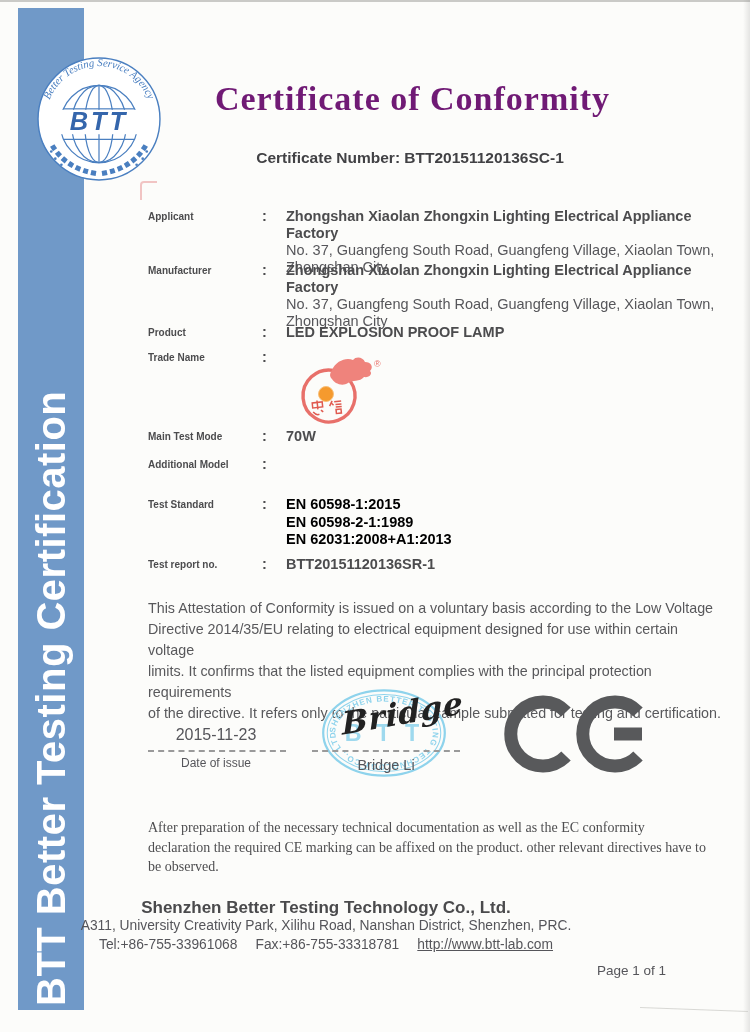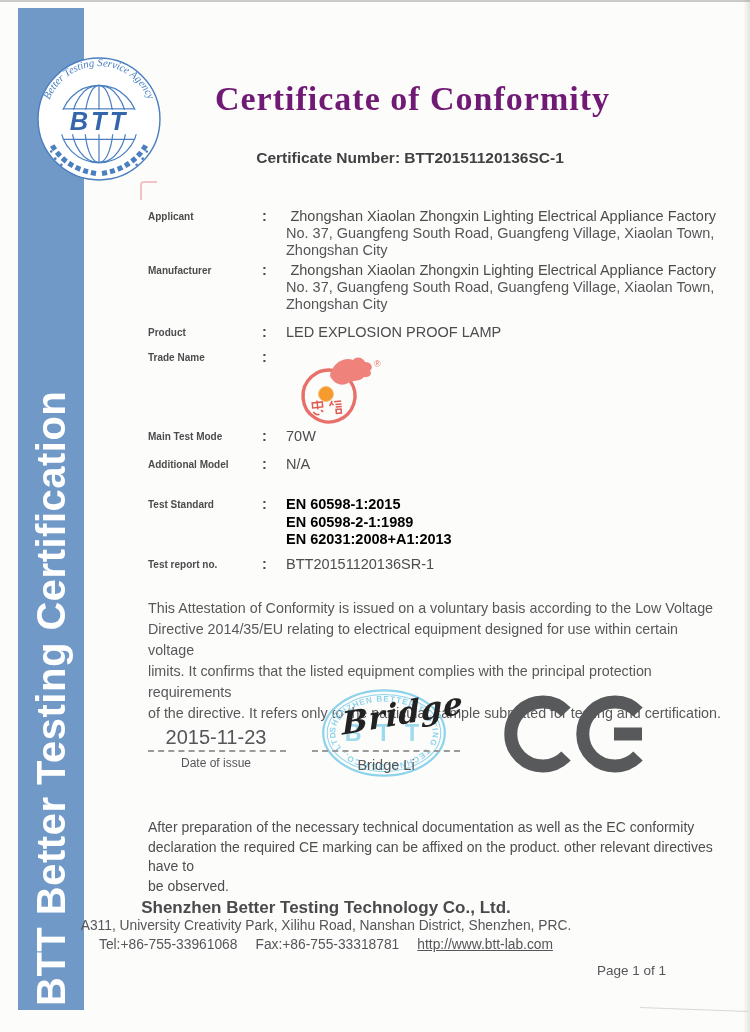--- a/index.html
+++ b/index.html
@@ -28,31 +28,31 @@
   .title{position:absolute;left:160px;top:80px;width:505px;text-align:center;
     font-family:"Liberation Serif", serif;font-weight:bold;font-size:34px;color:#701a75;letter-spacing:1px;}
   .cert-number{position:absolute;left:150px;top:149px;width:520px;text-align:center;
     font-weight:bold;font-size:15.5px;color:#414144;}
 
   
   .row{position:absolute;left:148px;width:568px;display:flex;align-items:flex-start;}
   .row .lbl{flex:0 0 114px;font-weight:bold;font-size:10px;line-height:17px;color:#4c4c4e;}
   .row .colon{flex:0 0 24px;font-weight:bold;font-size:14.5px;line-height:17px;color:#4c4c4e;}
   .row .val{flex:1;font-size:14.5px;line-height:17px;color:#56565a;}
-  .row .val .strong{font-weight:normal;color:#4c4c4e;text-align:right;}
+  .row .val .strong{font-weight:bold;color:#4c4c4e;}
   .std-line{font-weight:bold;color:#000000;line-height:17.5px;}
 
   
   .attestation{position:absolute;left:148px;top:598px;width:578px;
     font-size:14.3px;line-height:21px;color:#58585b;}
   .footnote{position:absolute;left:148px;top:818px;width:585px;
-    font-size:14px;line-height:19.5px;color:#4e4e50;}
-
-  
-  .sig-date{position:absolute;left:150px;top:726px;width:132px;text-align:center;font-size:20px;color:#55555a;}
+    font-size:14px;line-height:19.5px;color:#4e4e50;font-family:Liberation Serif, serif;}
+
+  
+  .sig-date{position:absolute;left:150px;top:726px;width:132px;text-align:center;font-size:16px;color:#55555a;}
   .dash{position:absolute;border-top:2px dashed #9a9a9a;height:0;}
   .dash.date{left:148px;top:750px;width:138px;}
   .dash.signer{left:312px;top:750px;width:148px;}
   .sig-date-label{position:absolute;left:150px;top:756px;width:132px;text-align:center;font-size:12px;color:#55555a;}
   .signer-name{position:absolute;left:312px;top:757px;width:148px;text-align:center;font-size:14.5px;color:#55555a;}
   .stamp{position:absolute;left:308px;top:680px;width:152px;height:112px;}
   .sig-script{position:absolute;left:341px;top:695px;font-family:"DejaVu Serif", serif;
     font-style:italic;font-weight:bold;font-size:31px;color:#222;
     transform:rotate(-10deg) skewX(-8deg);letter-spacing:1px;}
   .ce{position:absolute;left:502px;top:688px;}
@@ -172,21 +172,20 @@
 
 <div class="row" style="top:428px">
   <div class="lbl">Main Test Mode</div>
   <div class="colon">:</div>
   <div class="val"><span class="strong">70W</span></div>
 </div>
 
 <div class="row" style="top:456px">
   <div class="lbl">Additional Model</div>
   <div class="colon">:</div>
-  <div class="val"><span class="strong">N/A</span></div>
 </div>
 
 <div class="row" style="top:496px">
   <div class="lbl">Test Standard</div>
   <div class="colon">:</div>
   <div class="val">
     <div class="std-line">EN 60598-1:2015</div>
     <div class="std-line">EN 60598-2-1:1989</div>
     <div class="std-line">EN 62031:2008+A1:2013</div>
   </div>

